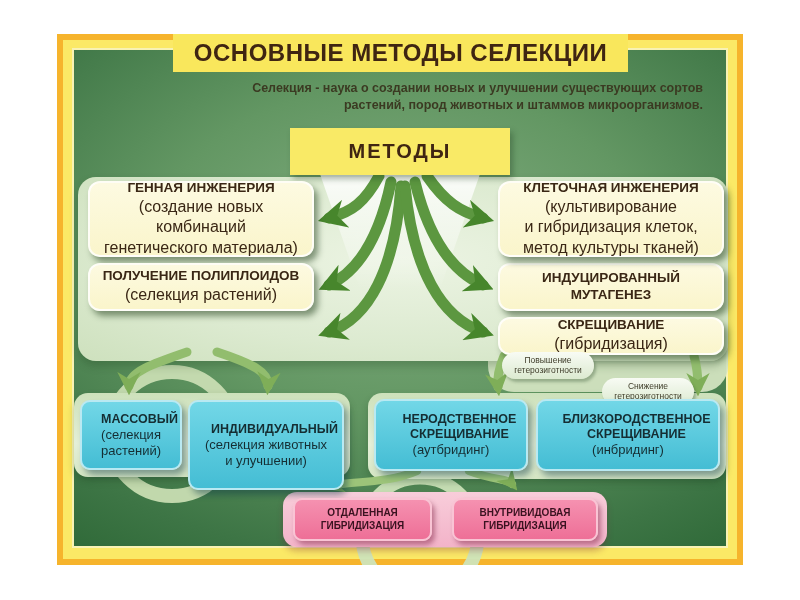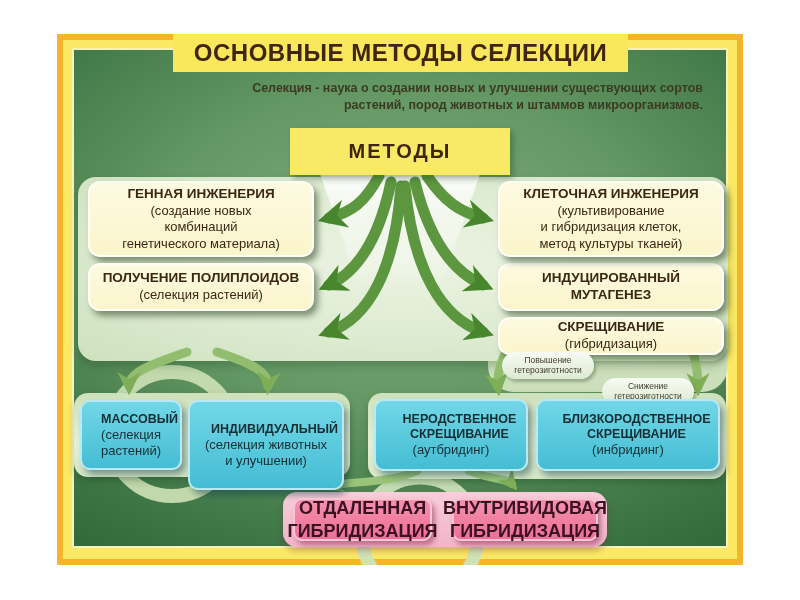--- a/index.html
+++ b/index.html
@@ -26,33 +26,33 @@
       box-shadow:0 5px 9px rgba(25,55,25,0.25);}
   .sub-panel{position:absolute;border-radius:14px;
       background:linear-gradient(180deg,#cde1bb 0%,#e4efd7 60%,#d5e6c4 100%);
       box-shadow:0 4px 7px rgba(25,55,25,0.25);}
   .box{position:absolute;display:flex;flex-direction:column;align-items:center;justify-content:center;
       text-align:center;white-space:pre-line;border-radius:12px;padding:2px 4px;box-sizing:border-box;}
   .box-cream{background:linear-gradient(180deg,#fdfae1 0%,#faf5cb 100%);
       border:2px solid rgba(255,255,255,0.8);
       box-shadow:4px 5px 6px rgba(25,55,20,0.5);color:#3a2715;}
   .box-cream .t{font-weight:bold;font-size:13.5px;line-height:1.25;white-space:pre-line;}
-  .box-cream .s{font-size:13px;line-height:1.28;white-space:pre-line;}
+  .box-cream .s{font-size:16px;line-height:1.28;white-space:pre-line;}
   .box-blue{background:linear-gradient(180deg,#72d7e7 0%,#44bdd4 100%);
       border:2px solid #b9e9f2;border-radius:10px;
       box-shadow:4px 5px 6px rgba(15,60,70,0.45);color:#152e33;}
   .box-blue .t{font-weight:bold;font-size:12.5px;line-height:1.22;white-space:pre-line;margin-left:17px;}
   .box-blue .s{font-size:13px;line-height:1.22;white-space:pre-line;}
   .pink-panel{position:absolute;left:226px;top:458px;width:324px;height:55px;border-radius:14px;
       background:linear-gradient(180deg,#f8cdda 0%,#f3b3c9 100%);
       box-shadow:0 4px 6px rgba(120,30,60,0.3);}
   .box-pink{background:linear-gradient(180deg,#f591b0 0%,#ee6f97 100%);
       border:2px solid #f9c4d4;border-radius:9px;
       box-shadow:3px 4px 5px rgba(120,25,60,0.45);color:#3a1220;}
-  .box-pink .t{font-weight:bold;font-size:18px;line-height:1.25;white-space:pre-line;}
+  .box-pink .t{font-weight:bold;font-size:10px;line-height:1.25;white-space:pre-line;}
   .oval{position:absolute;width:92px;height:27px;border-radius:14px;
       background:linear-gradient(180deg,#f8fbf4 0%,#dcead0 100%);
       box-shadow:2px 3px 3px rgba(25,55,25,0.3);
       display:flex;align-items:center;justify-content:center;text-align:center;
       font-size:8.5px;line-height:1.15;color:#3f3d2a;white-space:pre-line;}
 </style>
 </head>
 <body>
 
 <div class="stage">

